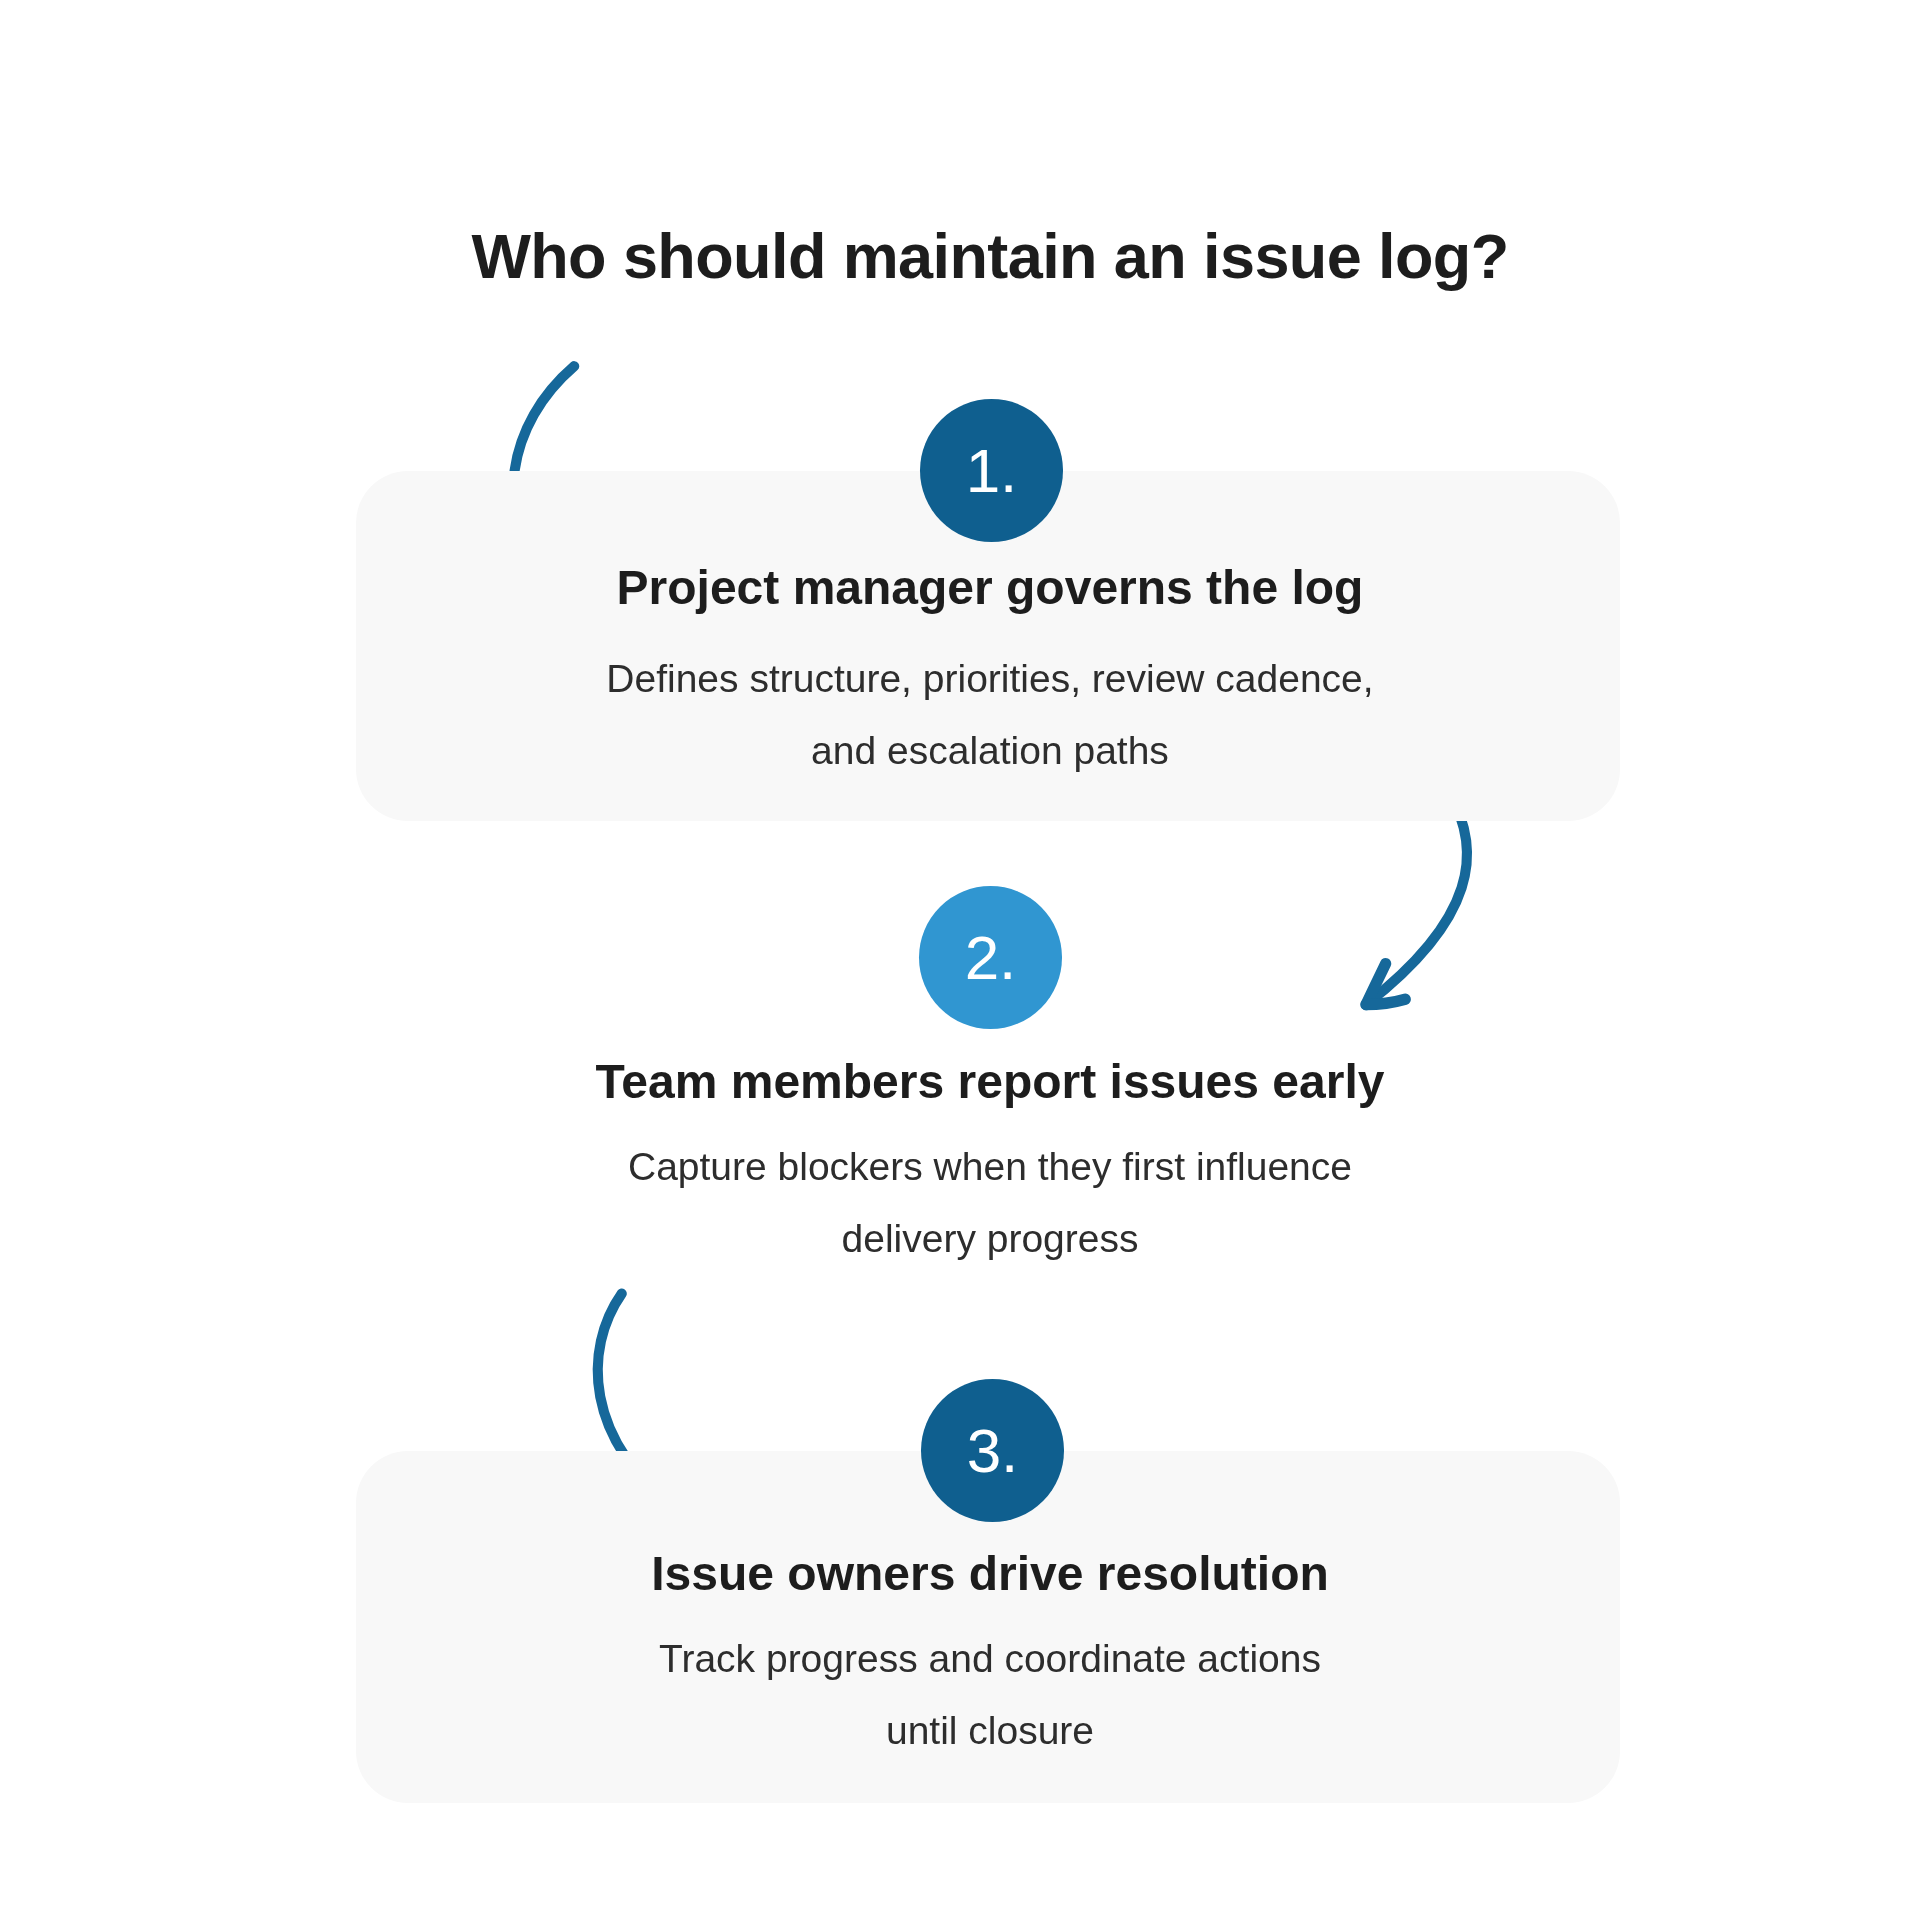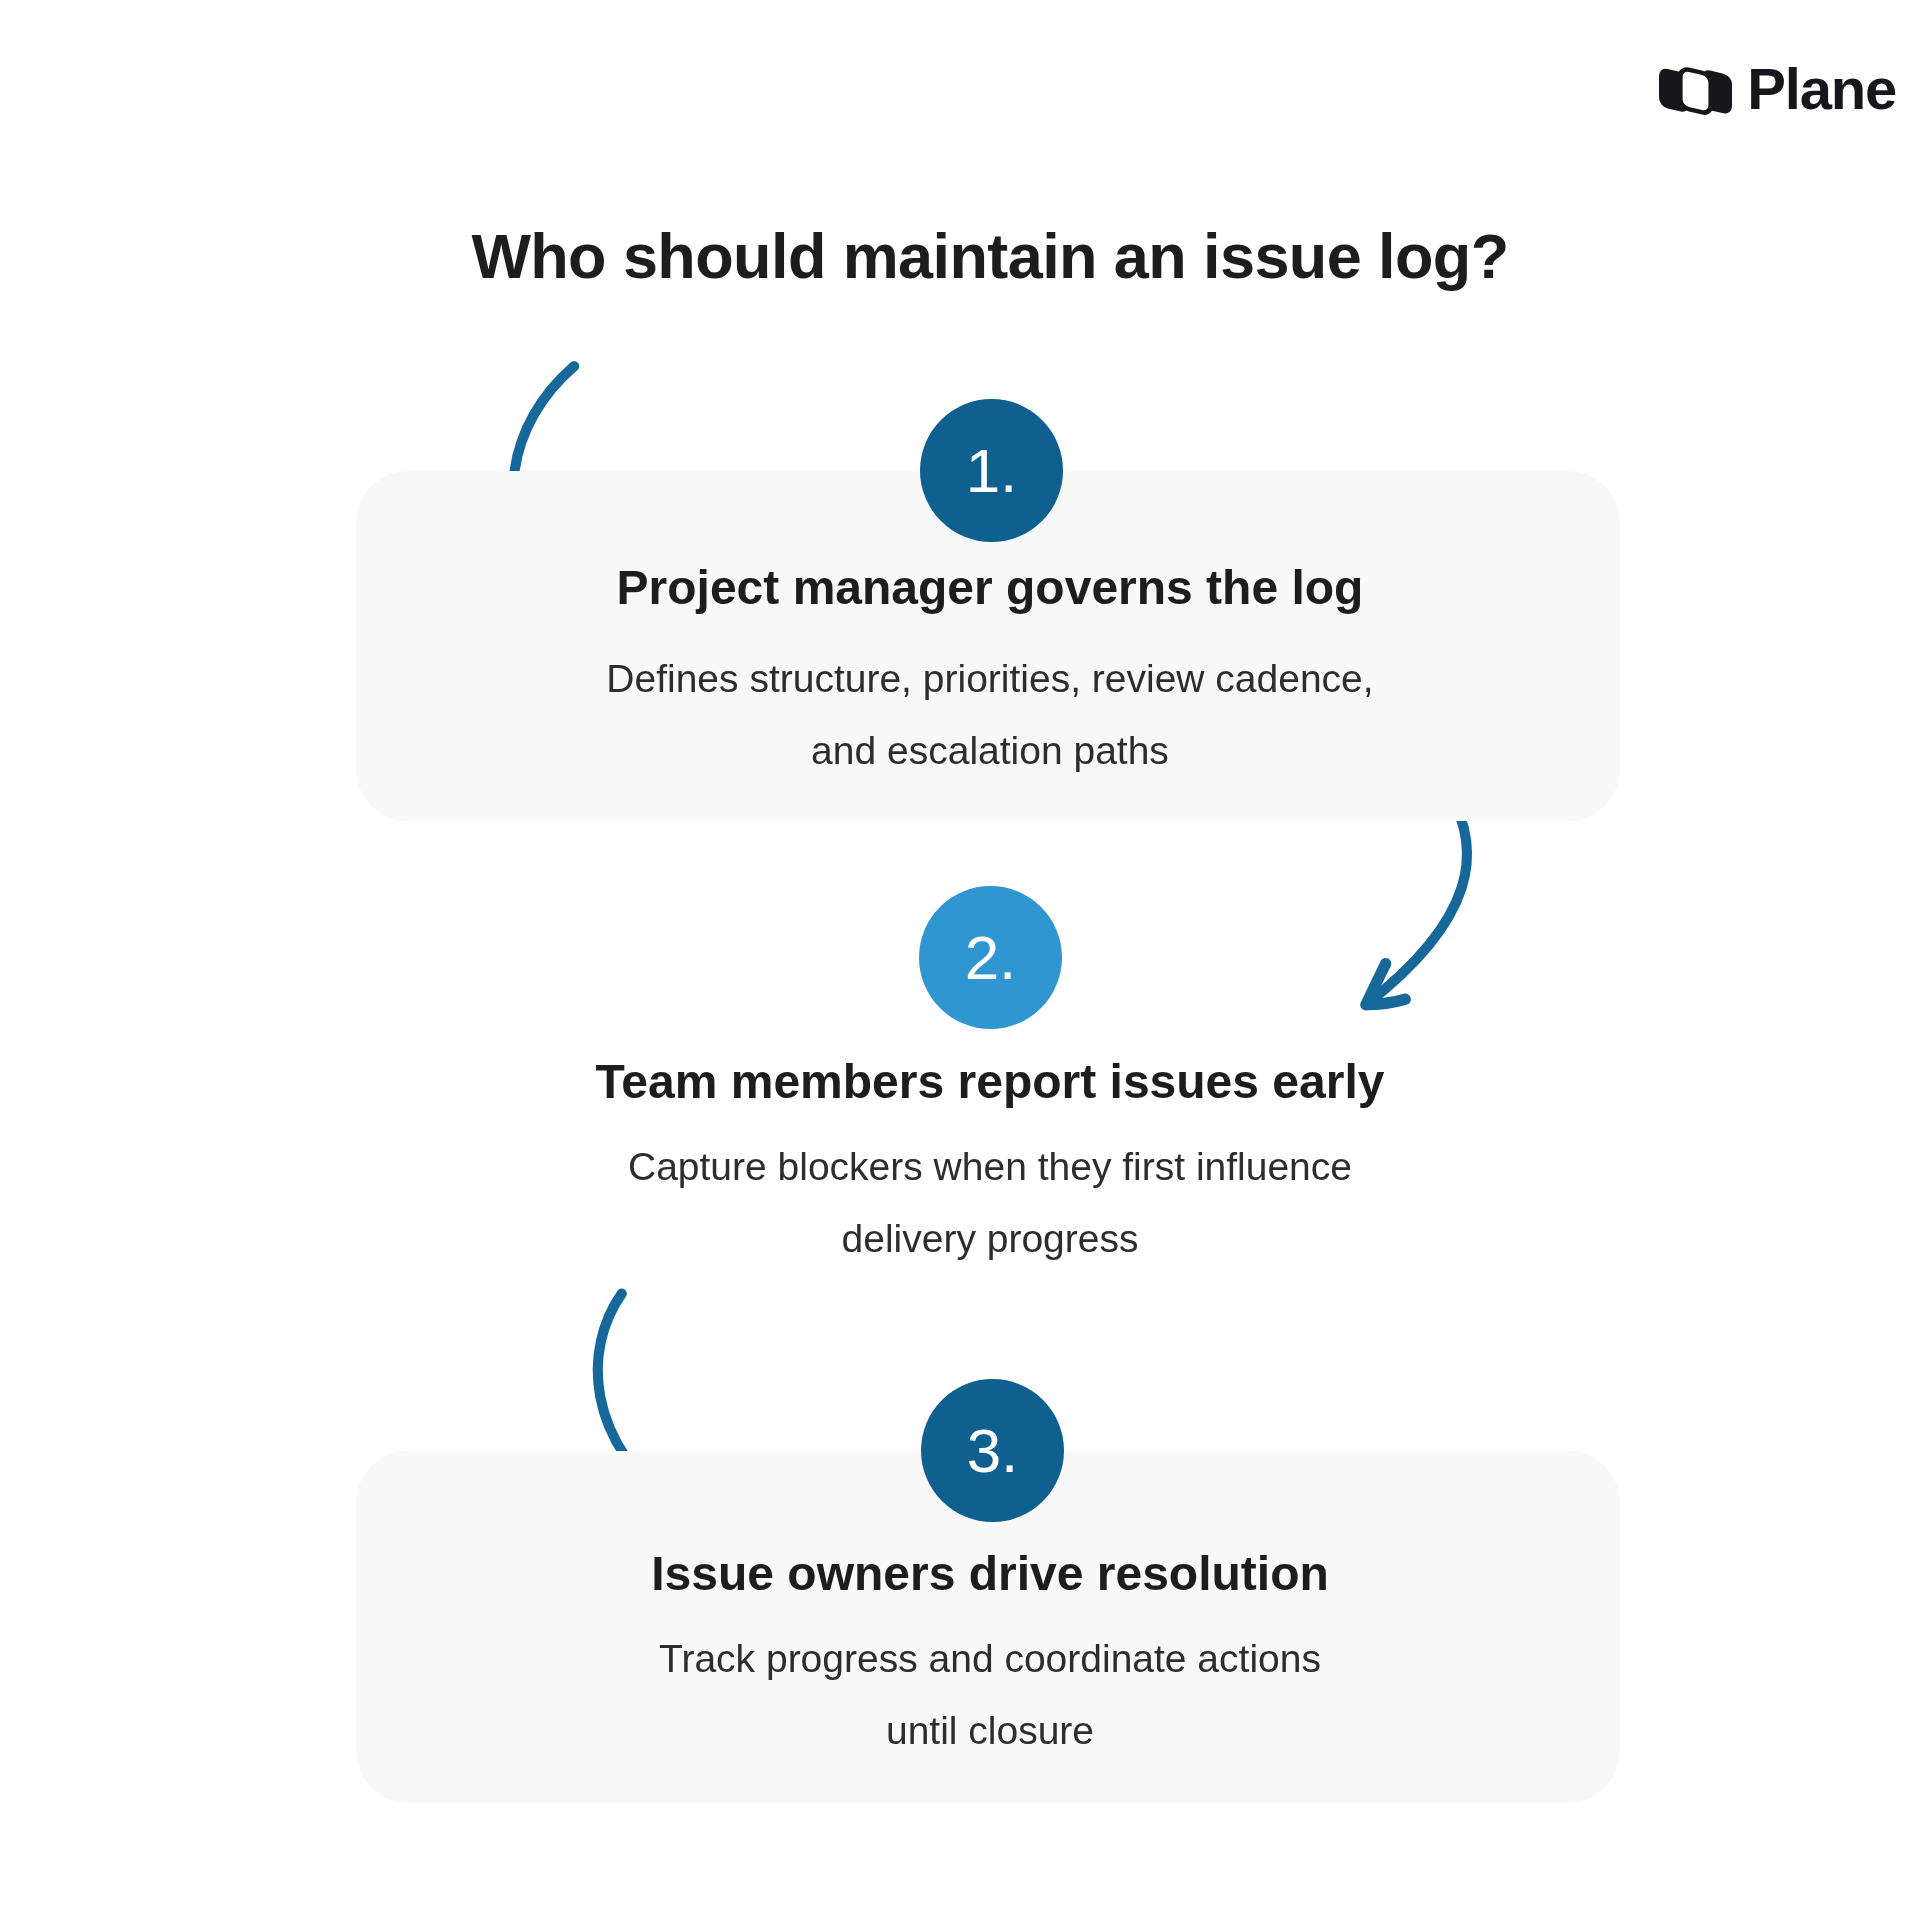--- a/index.html
+++ b/index.html
@@ -35,30 +35,20 @@
   .arrows{position:absolute;left:0;top:0;width:1926px;height:1926px;pointer-events:none;}
   .arrows path{fill:none;stroke-linecap:round;}
   .shaft{stroke-width:17px;}
   .barb{stroke-width:19px;}
 </style>
 </head>
 <body>
 
 <div class="canvas">
 
-  <div class="logo">
-    <svg width="76" height="54" viewBox="0 0 150 106" aria-hidden="true">
-      <g transform="skewY(13)" fill="#17171B">
-        <rect x="6" y="8" width="60" height="78" rx="17"></rect>
-        <rect x="90" y="-8" width="60" height="78" rx="17"></rect>
-        <rect x="48" y="0" width="60" height="78" rx="17" fill="#ffffff" stroke="#17171B" stroke-width="9"></rect>
-      </g>
-    </svg>
-    <div class="logo-text">Plane</div>
-  </div>
 
   <div class="centered title">Who should maintain an issue log?</div>
 
   <svg class="arrows" aria-hidden="true" viewBox="0 0 3240 3240" width="1926" height="1926">
     <g stroke="#16689A">
       <path class="shaft" d="M 966 616 C 852 714 830 862 914 986"></path>
       <path class="barb" d="M 914 986 C 934 958 944 930 947 900"></path>
       <path class="barb" d="M 914 986 C 892 972 868 960 845 953"></path>
     </g>
     <g stroke="#16689A">

